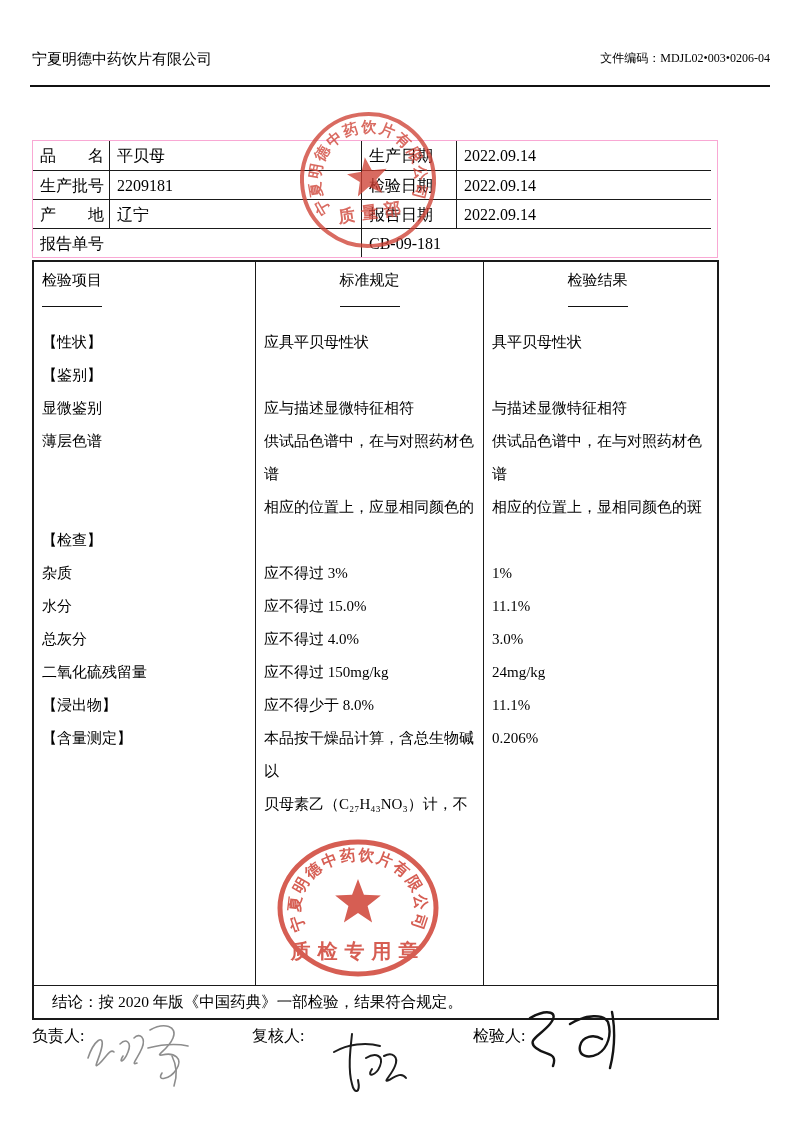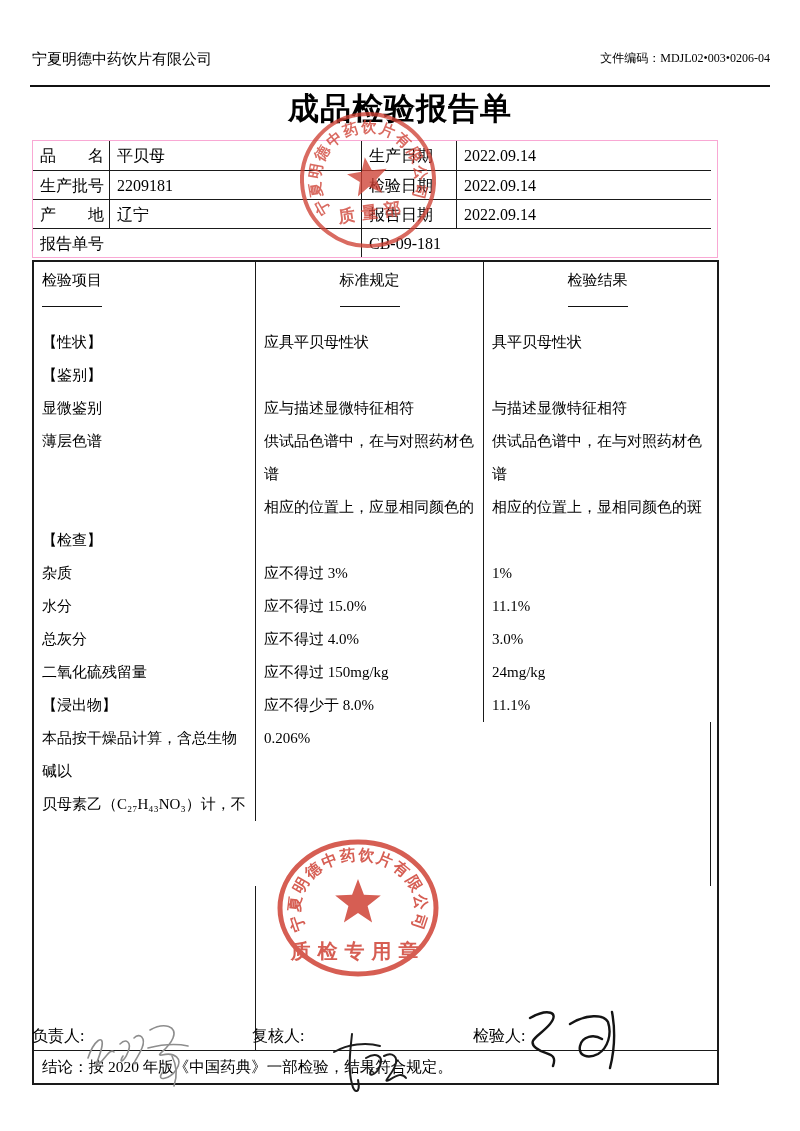--- a/index.html
+++ b/index.html
@@ -26,41 +26,40 @@
   .rt-header{display:grid;grid-template-columns:222px 228px 227px;height:64px;}
   .rt-header>div{padding-top:9px;text-align:center;}
   .rt-header>div:first-child{text-align:left;padding-left:8px;}
   .rt-body{display:grid;grid-template-columns:222px 228px 227px;}
   .cbr{border-right:1px solid #1a1a1a;}
   .cell{padding-left:8px;padding-right:5px;line-height:33px;white-space:pre-line;overflow:hidden;}
   .h1{height:33px;}
   .h3{height:99px;}
   .hf{height:164px;}
   .hul{border-bottom:1px solid #111;padding-bottom:18px;}
-  .rt-conclusion{border-top:1px solid #1a1a1a;height:32px;line-height:32px;padding-left:8px;font-size:15.5px;}
+  .rt-conclusion{border-top:1px solid #1a1a1a;height:32px;line-height:32px;padding-left:18px;font-size:15.5px;}
   
   .signer{position:absolute;top:1026px;font-size:16px;}
   .s1{left:32px;} .s2{left:252px;text-align:center;} .s3{left:473px;}
   .sig{position:absolute;pointer-events:none;}
   .sig1{left:80px;top:1016px;} .sig2{left:322px;top:1026px;} .sig3{left:512px;top:1004px;}
   
   .stamp{position:absolute;pointer-events:none;}
   .stamp-top{left:293px;top:108px;opacity:.78;transform:rotate(-8deg);}
   .stamp-bottom{left:272px;top:833px;opacity:.85;}
   .stamp text{font-family:"Liberation Serif","DejaVu Serif",serif;font-weight:700;}
 </style>
 </head>
 <body>
 
 <div class="page">
 
   <div class="hdr-company">宁夏明德中药饮片有限公司</div>
   <div class="hdr-code">文件编码：MDJL02•003•0206-04</div>
   <div class="hdr-rule"></div>
-  <div class="doc-title">成品检验报告单</div>
 
   <div class="info-table">
     <div>品　　名</div>
     <div class="bl">平贝母</div>
     <div class="bl">生产日期</div>
     <div class="bl">2022.09.14</div>
 
     <div class="bt">生产批号</div>
     <div class="bl bt">2209181</div>
     <div class="bl bt">检验日期</div>
@@ -119,20 +118,21 @@
       <div class="cell h1">3.0%</div>
 
       <div class="cell cbr h1">二氧化硫残留量</div>
       <div class="cell cbr h1">应不得过 150mg/kg</div>
       <div class="cell h1">24mg/kg</div>
 
       <div class="cell cbr h1">【浸出物】</div>
       <div class="cell cbr h1">应不得少于 8.0%</div>
       <div class="cell h1">11.1%</div>
 
+      <div class="cell cbr h3">【含量测定】</div>
       <div class="cell cbr h3">本品按干燥品计算，含总生物碱以
 贝母素乙（C₂₇H₄₃NO₃）计，不得少于
 0.050%</div>
       <div class="cell h3">0.206%</div>
 
       <div class="cell cbr hf"></div>
       <div class="cell cbr hf"></div>
       <div class="cell hf"></div>
     </div>
 

